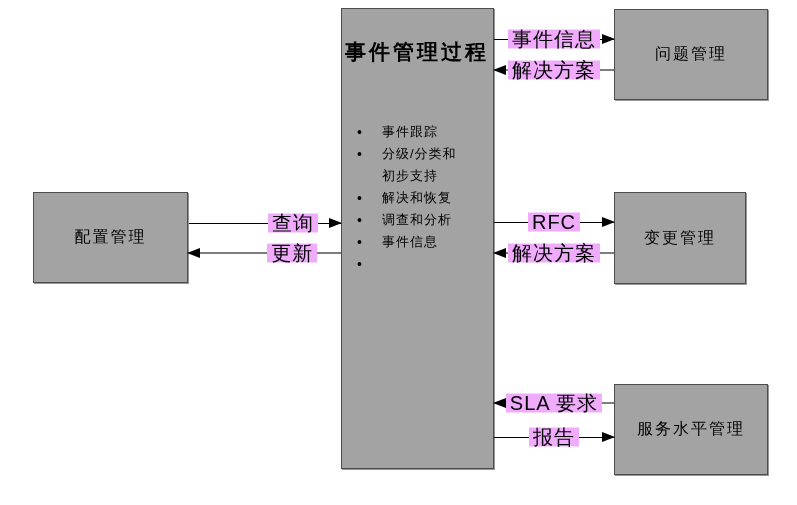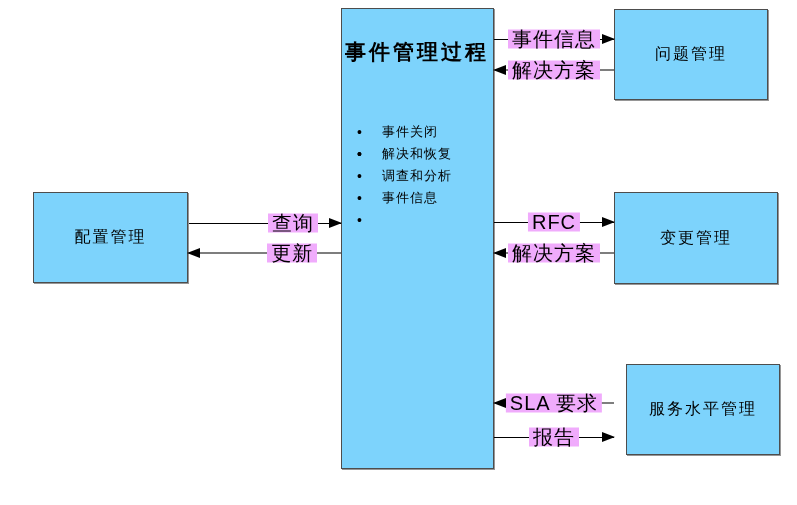--- a/index.html
+++ b/index.html
@@ -9,37 +9,37 @@
     height: 505px;
     background: #ffffff;
     font-family: "Liberation Sans", sans-serif;
     color: #000;
     overflow: hidden;
   }
 
   
   .box {
     position: absolute;
-    background: #7dd3fc;
+    background: #a3a3a3;
     border: 1px solid #4d4d4d;
     box-shadow: 1px 1px 0 #969696;
     box-sizing: border-box;
   }
   .side-box {
     display: flex;
     align-items: center;
     justify-content: center;
     font-size: 16px;
     letter-spacing: 2px;
     white-space: nowrap;
   }
   #box-config        { left: 33px;  top: 192px; width: 155px; height: 91px; }
   #box-problem       { left: 614px; top: 9px;   width: 154px; height: 91px; }
-  #box-change        { left: 614px; top: 192px; width: 164px; height: 92px; }
-  #box-service-level { left: 614px; top: 364px; width: 154px; height: 91px; margin-left: 12px; }
+  #box-change        { left: 614px; top: 192px; width: 132px; height: 92px; }
+  #box-service-level { left: 614px; top: 384px; width: 154px; height: 91px; }
   #box-center        { left: 341px; top: 8px;   width: 153px; height: 461px; }
 
   #center-title {
     position: absolute;
     left: 3px;
     top: 29px;
     font-size: 21px;
     font-weight: bold;
     letter-spacing: 3px;
     white-space: nowrap;
@@ -112,22 +112,23 @@
   #conn-report           { left: 494px; top: 437px; width: 120px; }
 </style>
 </head>
 <body>
 
 <div id="canvas">
 
   <div class="box" id="box-center">
     <div id="center-title">事件管理过程</div>
     <ul id="steps-list">
-      <li><span class="bullet">•</span><span>事件关闭</span></li>
-      <li><span class="bullet">•</span></li>
+      <li><span class="bullet">•</span><span>事件跟踪</span></li>
+      <li><span class="bullet">•</span><span>分级/分类和
+初步支持</span></li>
       <li><span class="bullet">•</span><span>解决和恢复</span></li>
       <li><span class="bullet">•</span><span>调查和分析</span></li>
       <li><span class="bullet">•</span><span>事件信息</span></li>
       <li><span class="bullet">•</span></li>
     </ul>
   </div>
 
   <div class="box side-box" id="box-problem">
     <span>问题管理</span>
   </div>

